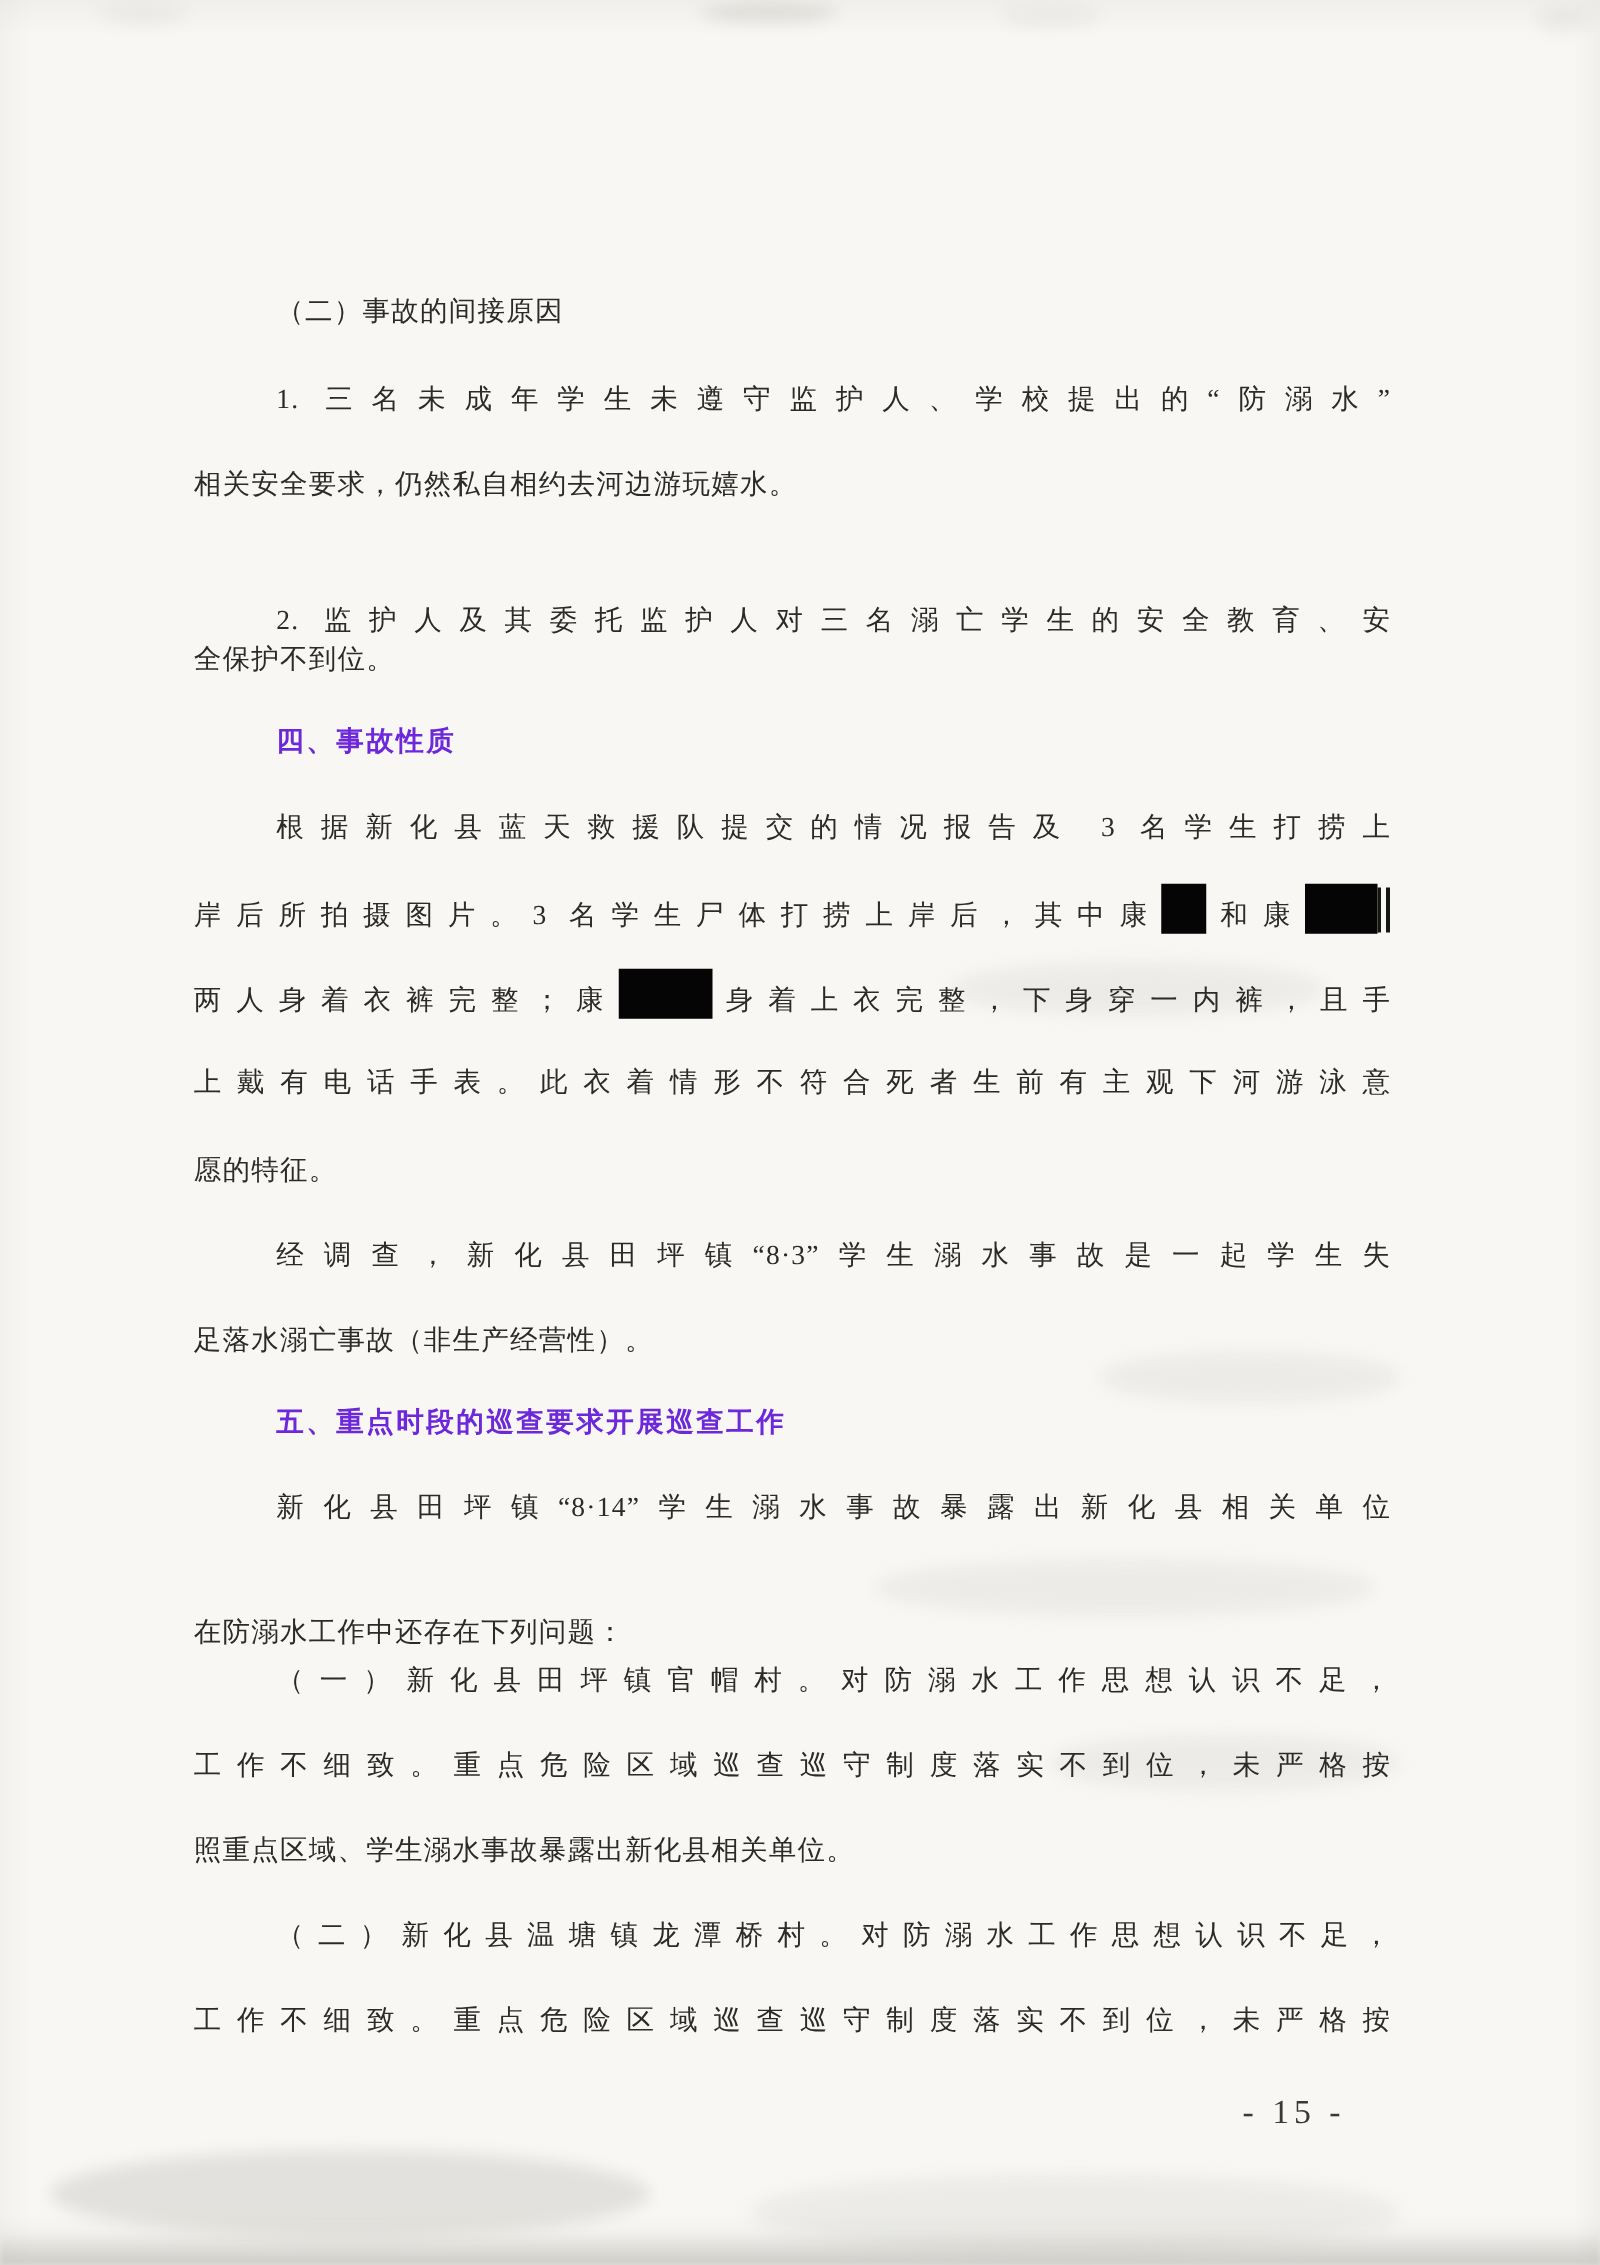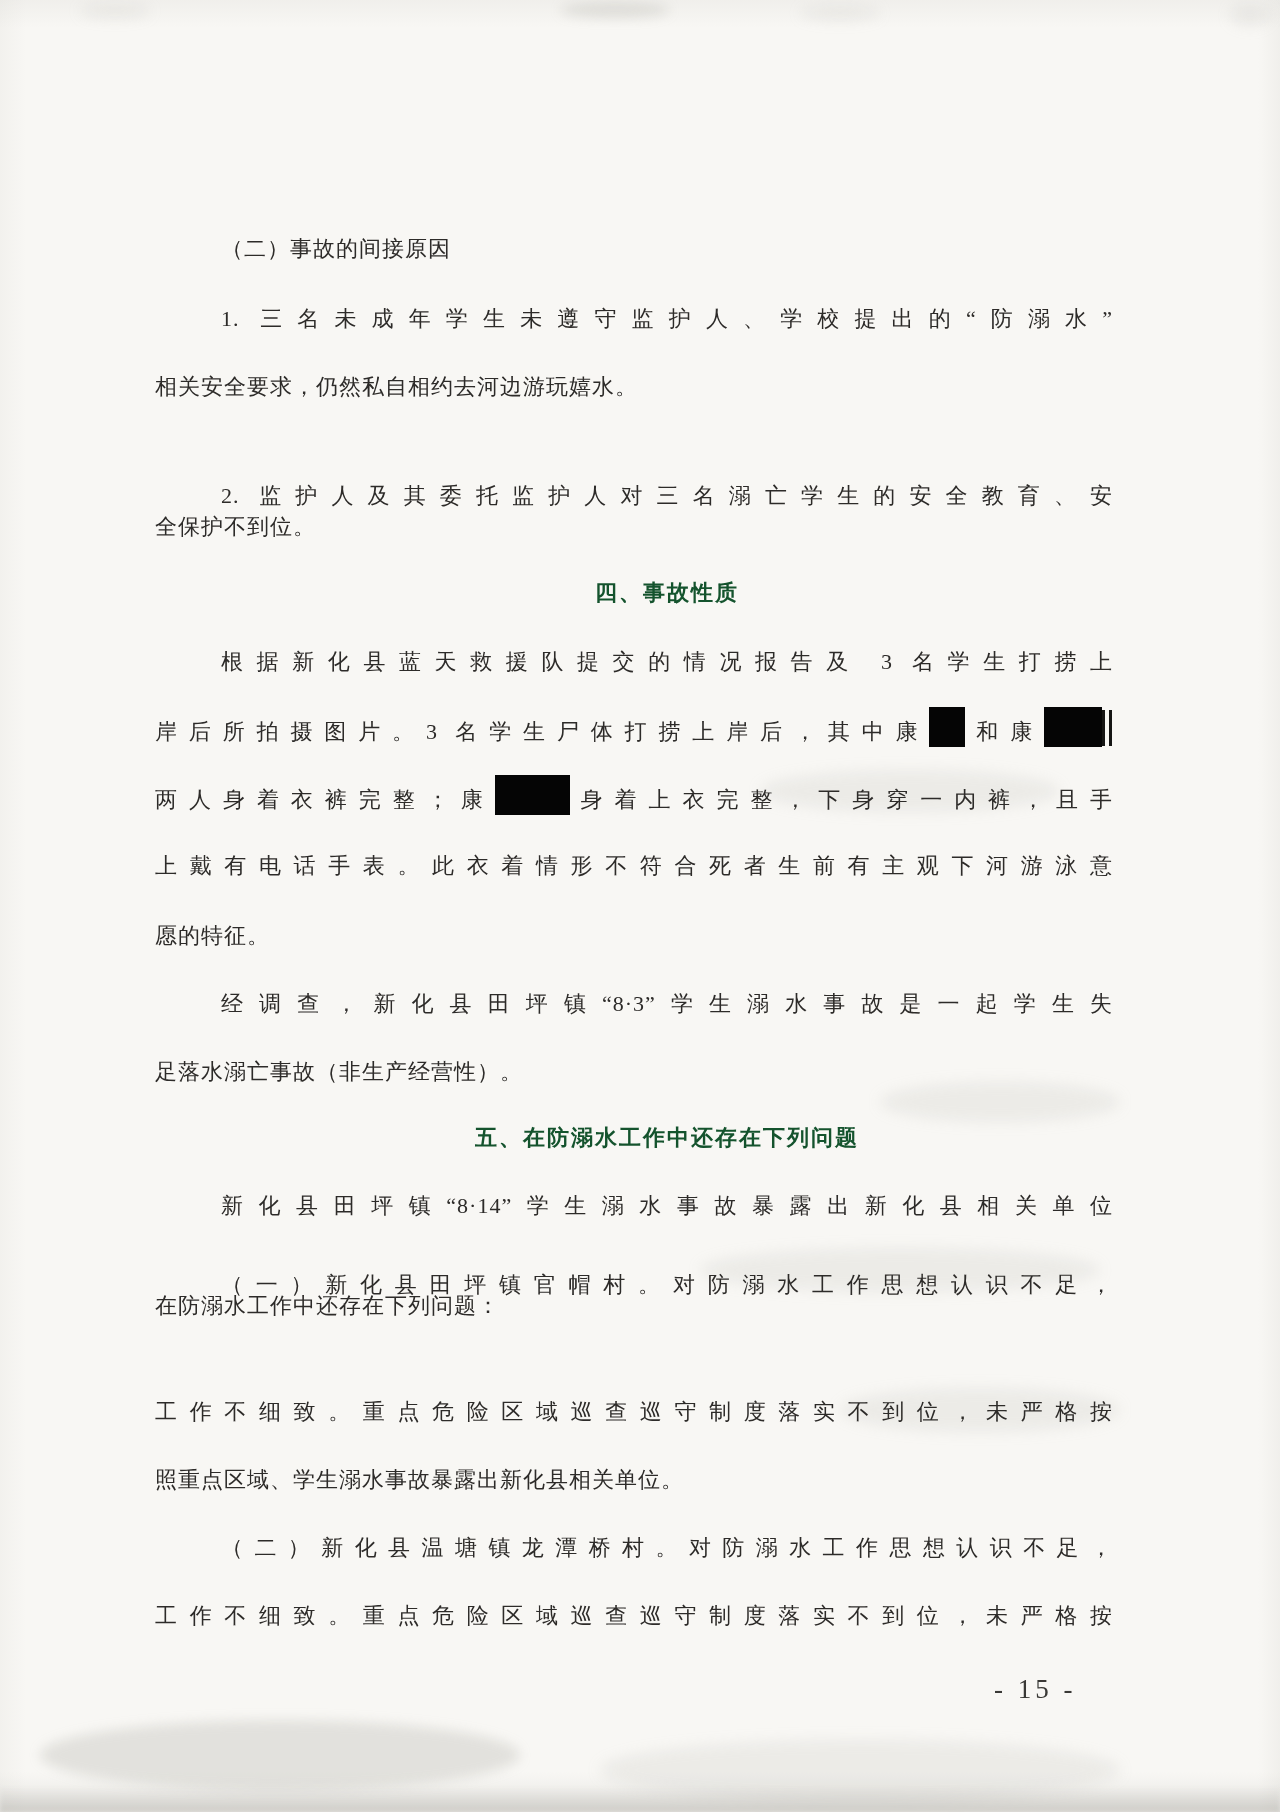--- a/index.html
+++ b/index.html
@@ -32,21 +32,21 @@
   }
   .line.fill{
     white-space:normal;
     text-align:justify;text-align-last:justify;
     -moz-text-align-last:justify;
     text-justify:inter-character;
   }
   .line.indent{text-indent:66px;}
   .line.bold{
     font-family:"Liberation Sans","DejaVu Sans",sans-serif;
-    font-weight:700;color:#14532d;letter-spacing:2px;text-align:center;
+    font-weight:700;color:#6d28d9;letter-spacing:2px;
   }
   .redact{
     display:inline-block;height:40px;
     background:var(--redact,#050505);
     vertical-align:-8px;
   }
   .partial{
     display:inline-block;width:11px;height:36px;vertical-align:-7px;
     background:linear-gradient(90deg,#161614 0 3px,transparent 3px 7px,#161614 7px 10px,transparent 10px);
   }
@@ -87,24 +87,24 @@
       <div class="line fill indent" style="top: 434px; margin-top: 39px;"><span>2. 监护人及其委托监护人对三名溺亡学生的安全教育、安</span></div>
       <div class="line" style="top: 504px;"><span>全保护不到位。</span></div>
       <div class="line bold indent" style="top: 570px;"><span>四、事故性质</span></div>
       <div class="line fill indent" style="top: 639px;"><span>根据新化县蓝天救援队提交的情况报告及 3 名学生打捞上</span></div>
       <div class="line fill" style="top: 707px;"><span>岸后所拍摄图片。3 名学生尸体打捞上岸后，其中康</span><span class="redact" style="width: 36px;"></span><span>和康</span><span class="redact" style="width: 58px;"></span><span class="partial"></span></div>
       <div class="line fill" style="top: 775px;"><span>两人身着衣裤完整；康</span><span class="redact" style="width: 75px;"></span><span>身着上衣完整，下身穿一内裤，且手</span></div>
       <div class="line fill" style="top: 843px;"><span>上戴有电话手表。此衣着情形不符合死者生前有主观下河游泳意</span></div>
       <div class="line" style="top: 913px;"><span>愿的特征。</span></div>
       <div class="line fill indent" style="top: 981px;"><span>经调查，新化县田坪镇“8·3”学生溺水事故是一起学生失</span></div>
       <div class="line" style="top: 1049px;"><span>足落水溺亡事故（非生产经营性）。</span></div>
-      <div class="line bold indent" style="top: 1115px;"><span>五、在防溺水工作中还存在下列问题</span></div>
+      <div class="line bold indent" style="top: 1115px;"><span>五、重点时段的巡查要求开展巡查工作</span></div>
       <div class="line fill indent" style="top: 1183px;"><span>新化县田坪镇“8·14”学生溺水事故暴露出新化县相关单位</span></div>
       <div class="line" style="top: 1251px; margin-top: 32px;"><span>在防溺水工作中还存在下列问题：</span></div>
-      <div class="line fill indent" style="top: 1262px;"><span>（一）新化县田坪镇官帽村。对防溺水工作思想认识不足，</span></div>
+      <div class="line fill indent" style="top: 1321px;"><span>（一）新化县田坪镇官帽村。对防溺水工作思想认识不足，</span></div>
       <div class="line fill" style="top: 1389px;"><span>工作不细致。重点危险区域巡查巡守制度落实不到位，未严格按</span></div>
       <div class="line" style="top: 1457px;"><span>照重点区域、学生溺水事故暴露出新化县相关单位。</span></div>
       <div class="line fill indent" style="top: 1525px;"><span>（二）新化县温塘镇龙潭桥村。对防溺水工作思想认识不足，</span></div>
       <div class="line fill" style="top: 1593px;"><span>工作不细致。重点危险区域巡查巡守制度落实不到位，未严格按</span></div>
     </div>
 
   <div class="page-number">- 15 -</div>
 </div>
 
 </body></html>

